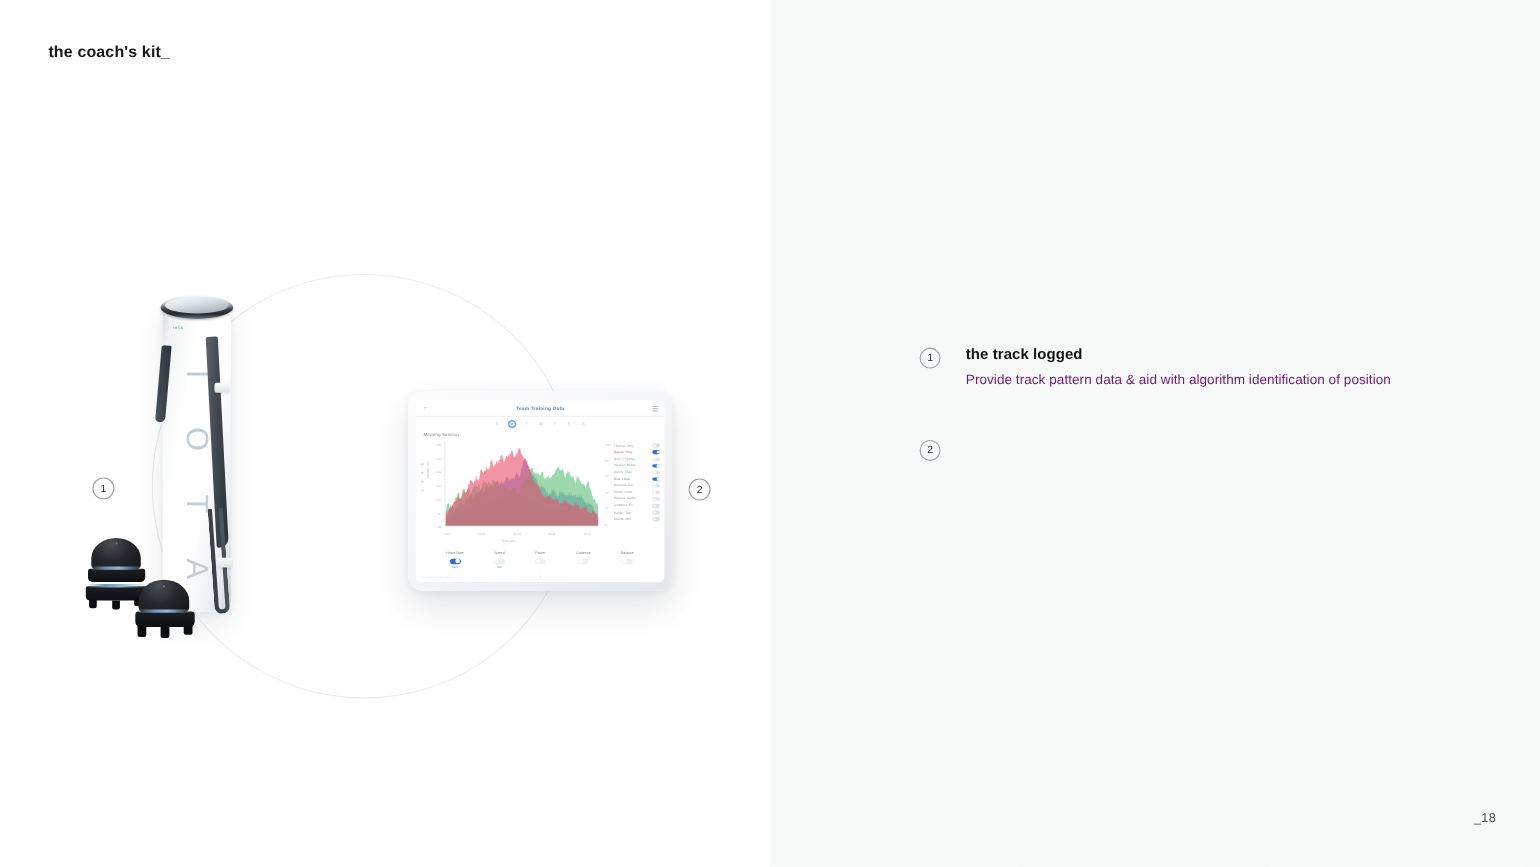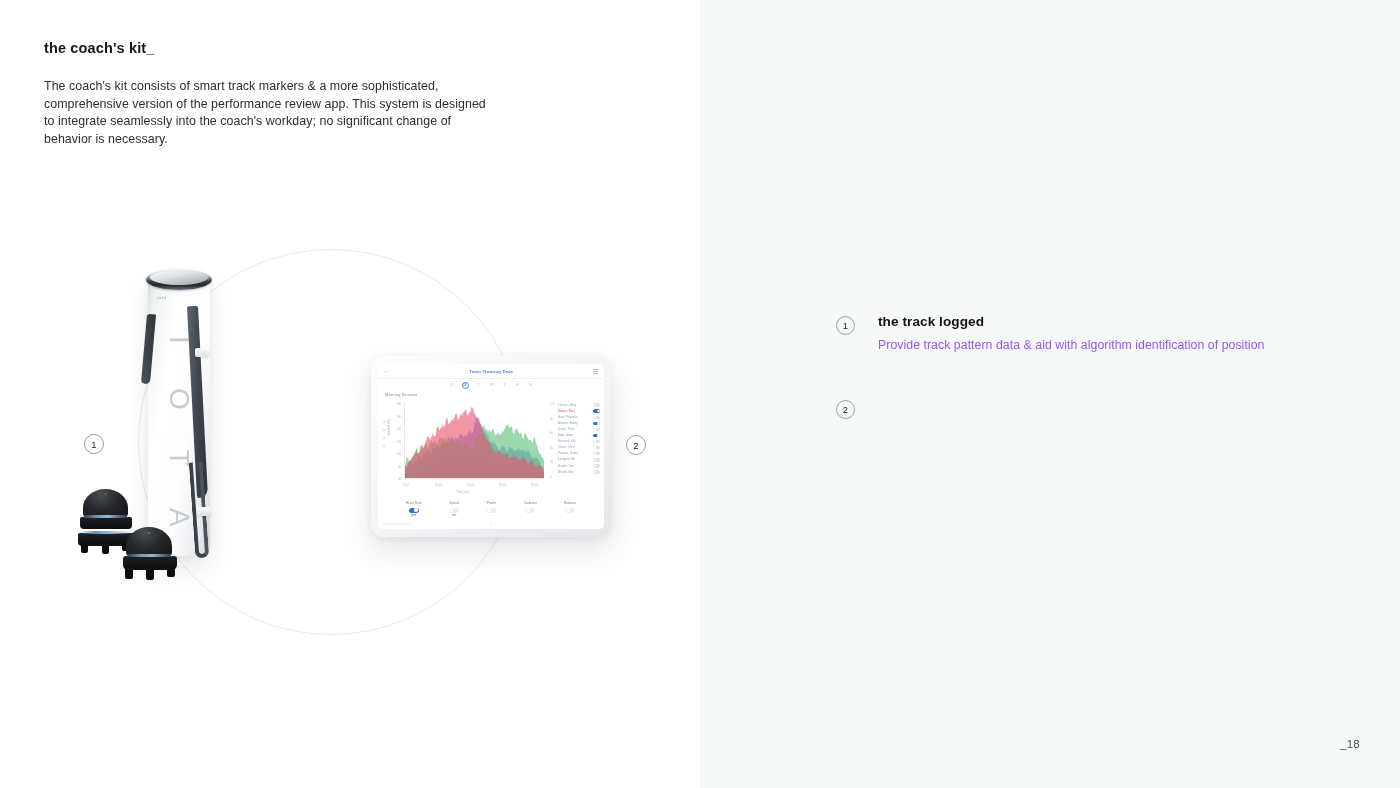--- a/index.html
+++ b/index.html
@@ -303,37 +303,36 @@
     border:1px solid #9aa0a8; color:#25272b;
     font-size:9.5px; display:flex; align-items:center; justify-content:center;
     background:transparent;
   }
   .callout-title {
     margin-left:42px; font-size:13.6px; font-weight:700;
     color:#121315; letter-spacing:.005em; line-height:1.25;
   }
   .callout-desc {
     margin-left:42px; margin-top:6px;
-    font-size:12.3px; line-height:17.2px; color:#8b5cf6; font-weight:400;
+    font-size:12.3px; line-height:17.2px; color:#701a75; font-weight:400;
     letter-spacing:.004em; max-width:400px;
   }
   #page-number {
     position:absolute; right:40px; bottom:38px;
     font-size:11.6px; color:#4a4d52; letter-spacing:.02em;
   }
 </style>
 </head>
 <body>
 
 <div id="page">
 
   <div id="left-panel">
 
     <div id="page-title">the coach's kit_</div>
-    <p id="intro-paragraph">The coach's kit consists of smart track markers &amp; a more sophisticated, comprehensive version of the performance review app. This system is designed to integrate seamlessly into the coach's workday; no significant change of behavior is necessary.</p>
 
     <div id="hero">
 
       <div id="hero-circle"></div>
 
       <div id="case-wrap">
         <div id="case-body"></div>
         <div id="case-top-rim"></div>
         <div id="case-top-lid"></div>
         <div id="case-brand-led">iota</div>

